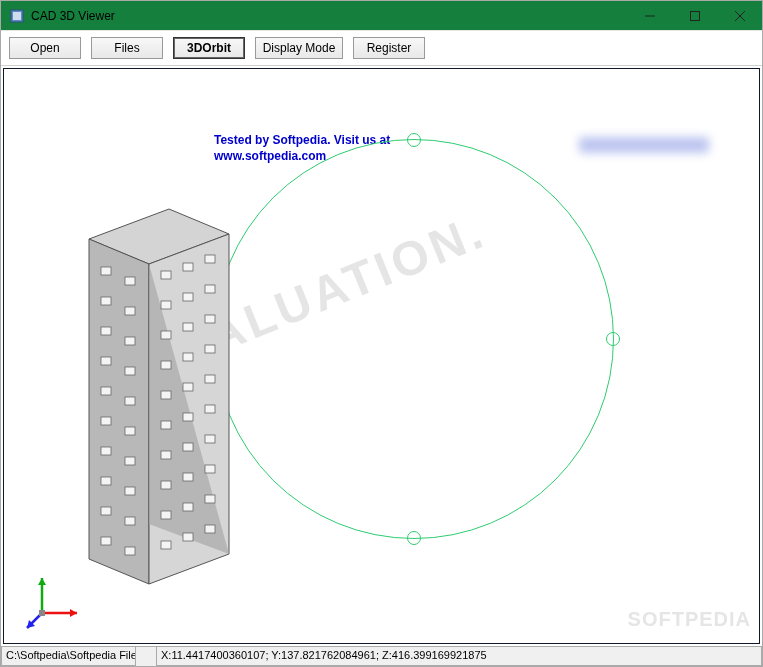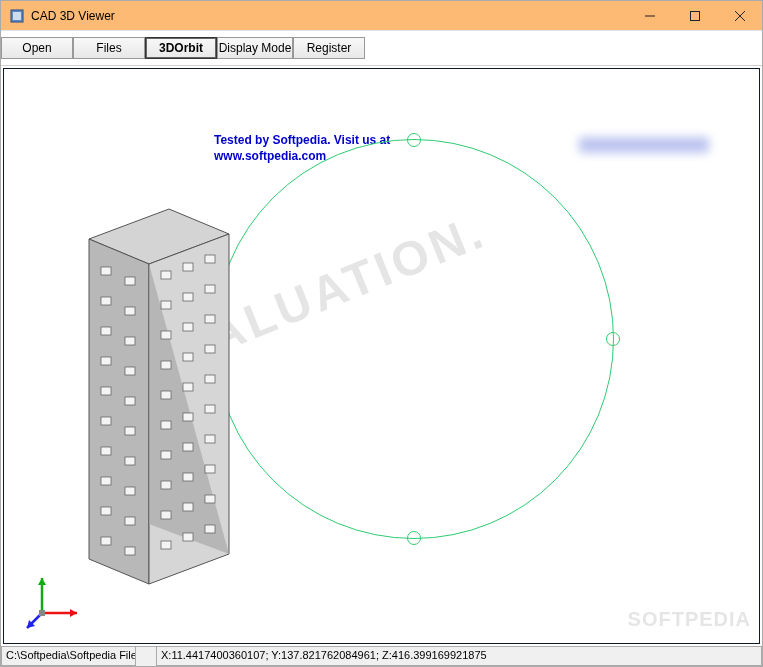--- a/index.html
+++ b/index.html
@@ -12,21 +12,21 @@
   overflow: hidden;
   border: 1px solid #aaa;
   display: flex;
   flex-direction: column;
 }
 .titlebar {
   height: 30px;
   display: flex;
   align-items: center;
   padding: 0 0 0 8px;
-  background: #fdba74;
+  background: #15803d;
   border-bottom: 1px solid #e5e5e5;
 }
 .titlebar-icon {
   width: 16px; height: 16px;
   margin-right: 6px;
   display: inline-flex;
 }
 .titlebar-title {
   flex: 1;
   font-size: 12px;
@@ -39,23 +39,23 @@
 .win-btn {
   width: 45px;
   display: flex;
   align-items: center;
   justify-content: center;
   font-size: 10px;
   font-family: sans-serif;
 }
 .win-btn svg { stroke: #222; stroke-width: 1; fill: none; }
 .toolbar {
-  padding: 6px 0;
-  display: flex;
-  gap: 0;
+  padding: 6px 8px;
+  display: flex;
+  gap: 10px;
   border-bottom: 1px solid #d0d0d0;
 }
 .tool-btn {
   width: 72px;
   height: 22px;
   background: linear-gradient(#f8f8f8,#e8e8e8);
   border: 1px solid #999;
   font-size: 12px;
   cursor: pointer;
   color: #000;
@@ -190,21 +190,21 @@
           <line x1="10" y1="0" x2="0" y2="10"></line>
         </svg>
       </div>
   </div>
 </div>
 
 <div class="toolbar">
   <button class="tool-btn">Open</button>
   <button class="tool-btn">Files</button>
   <button class="tool-btn active">3DOrbit</button>
-  <button class="tool-btn" style="width:76px">Display Mode</button>
+  <button class="tool-btn" style="width:88px">Display Mode</button>
   <button class="tool-btn">Register</button>
 </div>
 
 <div class="viewport">
   <div class="watermark">
     <span>Tested by Softpedia. Visit us at</span><br>
     <span>www.softpedia.com</span>
   </div>
   <div class="blurred"></div>
   <div class="eval-text">EVALUATION.</div>

